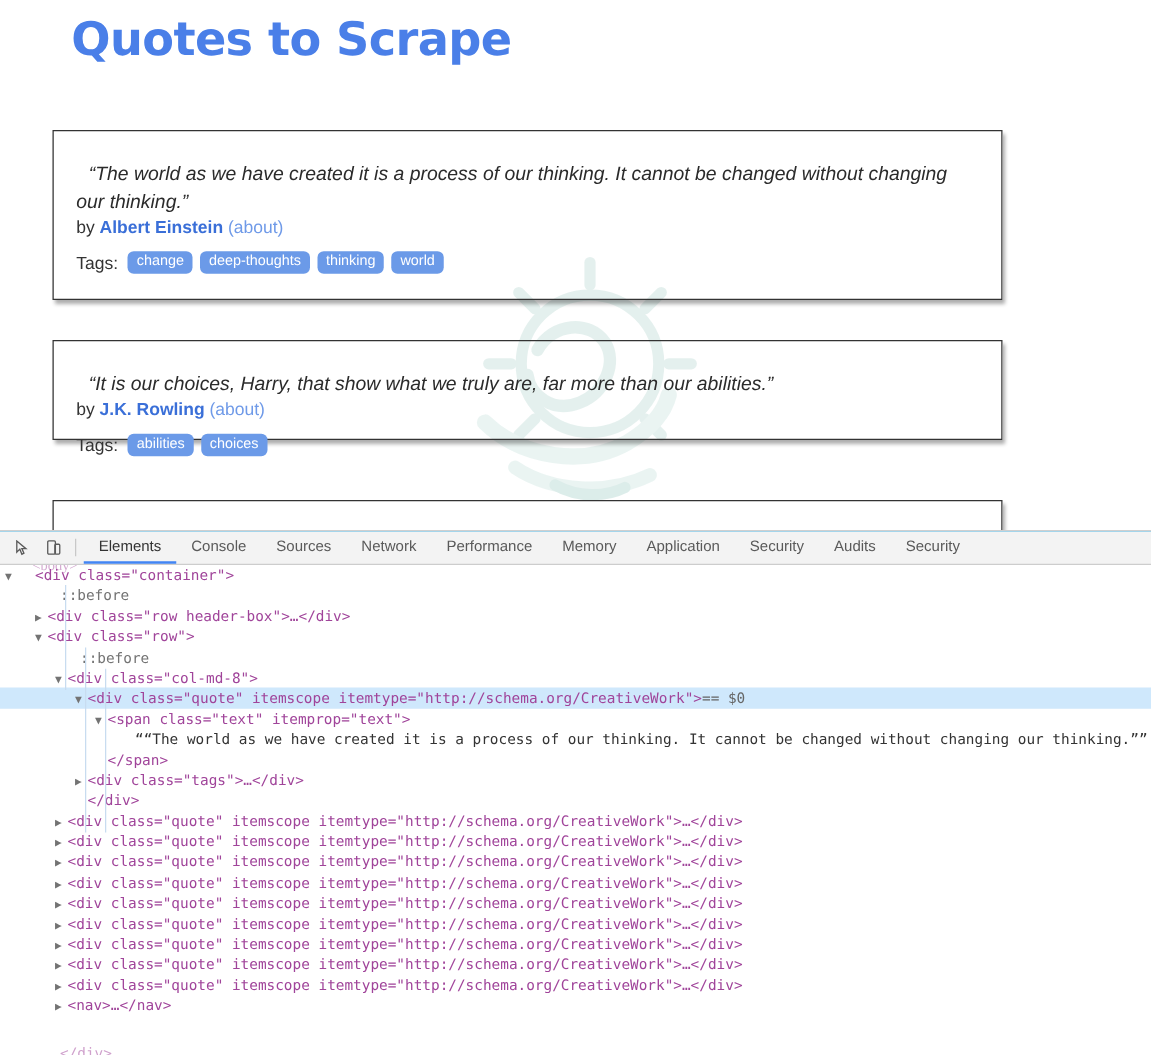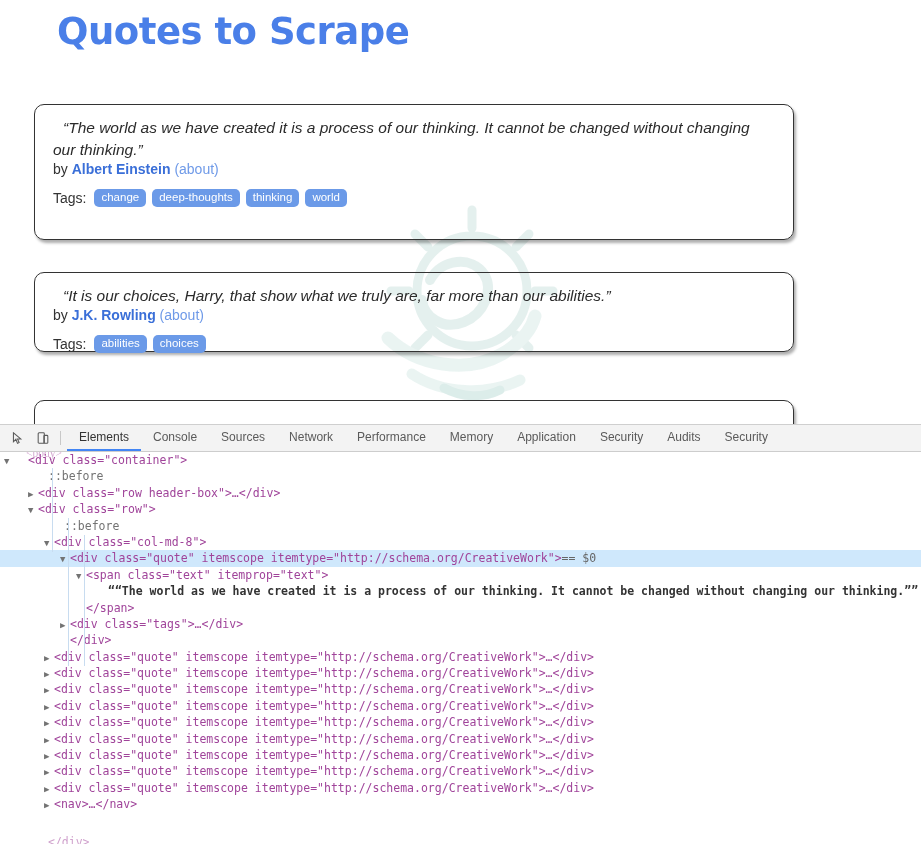--- a/index.html
+++ b/index.html
@@ -39,27 +39,27 @@
     top: 10px;
     font-size: 37px;
     font-weight: bold;
     color: #4a7fe8;
     letter-spacing: -0.5px;
     font-family: "DejaVu Sans", sans-serif;
   }
 
   .quote-box {
     position: absolute;
-    left: 34px;
+    left: 42px;
     width: 760px;
     background: rgba(255,255,255,0.0);
     border: 1px solid #333;
-    border-radius: 10px;
+    border-radius: 0;
     box-shadow: 2px 3px 3px rgba(0,0,0,0.32);
-    padding: 12px 18px 10px 18px;
+    padding: 24px 18px 10px 18px;
   }
   .quote-box.q1 { top: 104px; height: 136px; }
   .quote-box.q2 { top: 272px; height: 80px; }
   .quote-box.q3 { top: 400px; height: 120px; }
 
   .quote-text {
     font-style: italic;
     font-size: 15.5px;
     color: #2b2b2b;
     line-height: 1.42;
@@ -172,21 +172,21 @@
   .node.selected {
     background: #cfe8fc;
   }
   .tw {
     display: inline-block;
     width: 10px;
     color: #737373;
     font-size: 9px;
   }
   .tagname { color: #a0449a; }
-  .textnode { color: #333; font-weight: bold; }
+  .textnode { color: #333; }
   .pseudo { color: #737373; }
   .dollar { color: #666; }
   .clip-row {
     position: absolute;
     top: -7px;
     left: 26px;
     color: #a0449a;
     opacity: 0.45;
     white-space: pre;
     font-family: Liberation Serif, serif;

